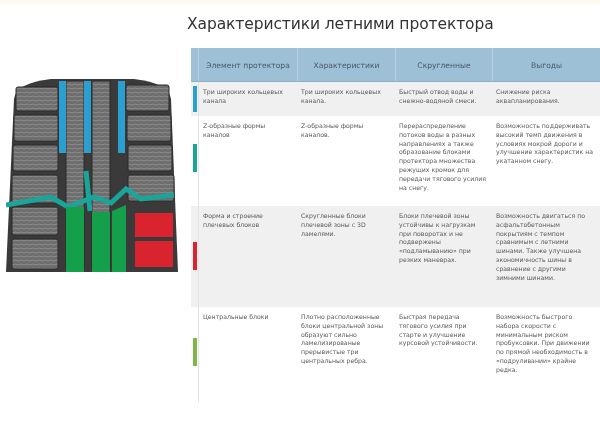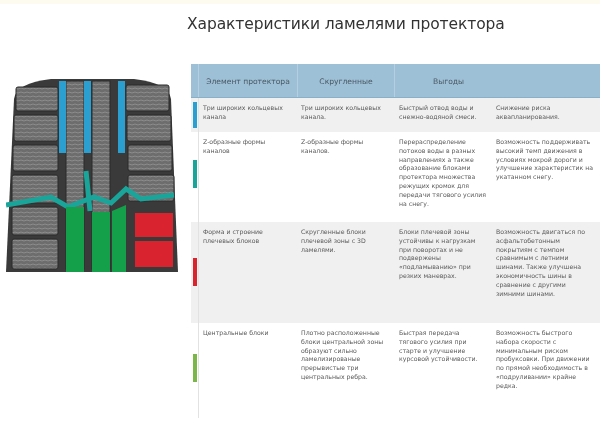--- a/index.html
+++ b/index.html
@@ -6,21 +6,21 @@
   html, body { width: 600px; height: 421px; background: #ffffff; overflow: hidden; }
   body { position: relative; font-family: "DejaVu Sans", "Liberation Sans", sans-serif; color: #555; }
 
   .topbar { position: absolute; left: 0; top: 0; width: 600px; height: 4px; background: #fdfbf0; }
 
   
   .tire { position: absolute; left: 6px; top: 79px; width: 173px; height: 193px; }
 
   .title { position: absolute; left: 187px; top: 15px; font-size: 15.5px; color: #333; white-space: nowrap; letter-spacing: -0.1px; }
 
-  .table { position: absolute; left: 191px; top: 64px; width: 409px; }
+  .table { position: absolute; left: 191px; top: 48px; width: 409px; }
   .row { display: flex; position: relative; }
   .hdr { background: #9dc0d6; height: 34px; border-bottom: 1px solid #8ab0c8; }
   .hdr .cell { display: flex; align-items: center; justify-content: center; text-align: center; font-size: 7.6px; color: #4a5864; line-height: 11px; border-left: 1px solid #b4d0e0; }
   .hdr .strip { width: 7px; }
   .cell { font-size: 6.2px; line-height: 8.8px; color: #5a5a5a; padding: 6px 4px 4px 4px; }
   .c1 { width: 99px; }
   .c2 { width: 98px; }
   .c3 { width: 97px; }
   .c4 { width: 108px; }
   .strip { width: 7px; position: relative; flex: none; }
@@ -75,26 +75,27 @@
   <g fill="#14a04a">
     <rect x="60" y="128" width="18" height="65"></rect>
     <rect x="86" y="133" width="18" height="60"></rect>
     <path d="M106 132 L120 126 L120 193 L106 193 Z"></path>
   </g>
 
   <rect x="129" y="134" width="38" height="24" fill="#d9232f"></rect>
   <rect x="129" y="162" width="38" height="26" fill="#d9232f"></rect>
 </svg>
 
-<div class="title">Характеристики ламелями протектора</div>
+<div class="title">Характеристики летними протектора</div>
 
 <div class="table">
   <div class="row hdr">
     <div class="strip"></div>
     <div class="cell c1">Элемент протектора</div>
+    <div class="cell c2">Характеристики</div>
     <div class="cell c3">Скругленные</div>
     <div class="cell c4">Выгоды</div>
   </div>
 
   <div class="row body-row gray r1">
     <div class="strip">
         <div class="accent" style="top:4px;height:26px;background:#2a9fd0;"></div>
       </div>
     <div class="cell c1">Три широких кольцевых канала</div>
     <div class="cell c2">Три широких кольцевых канала.</div>

